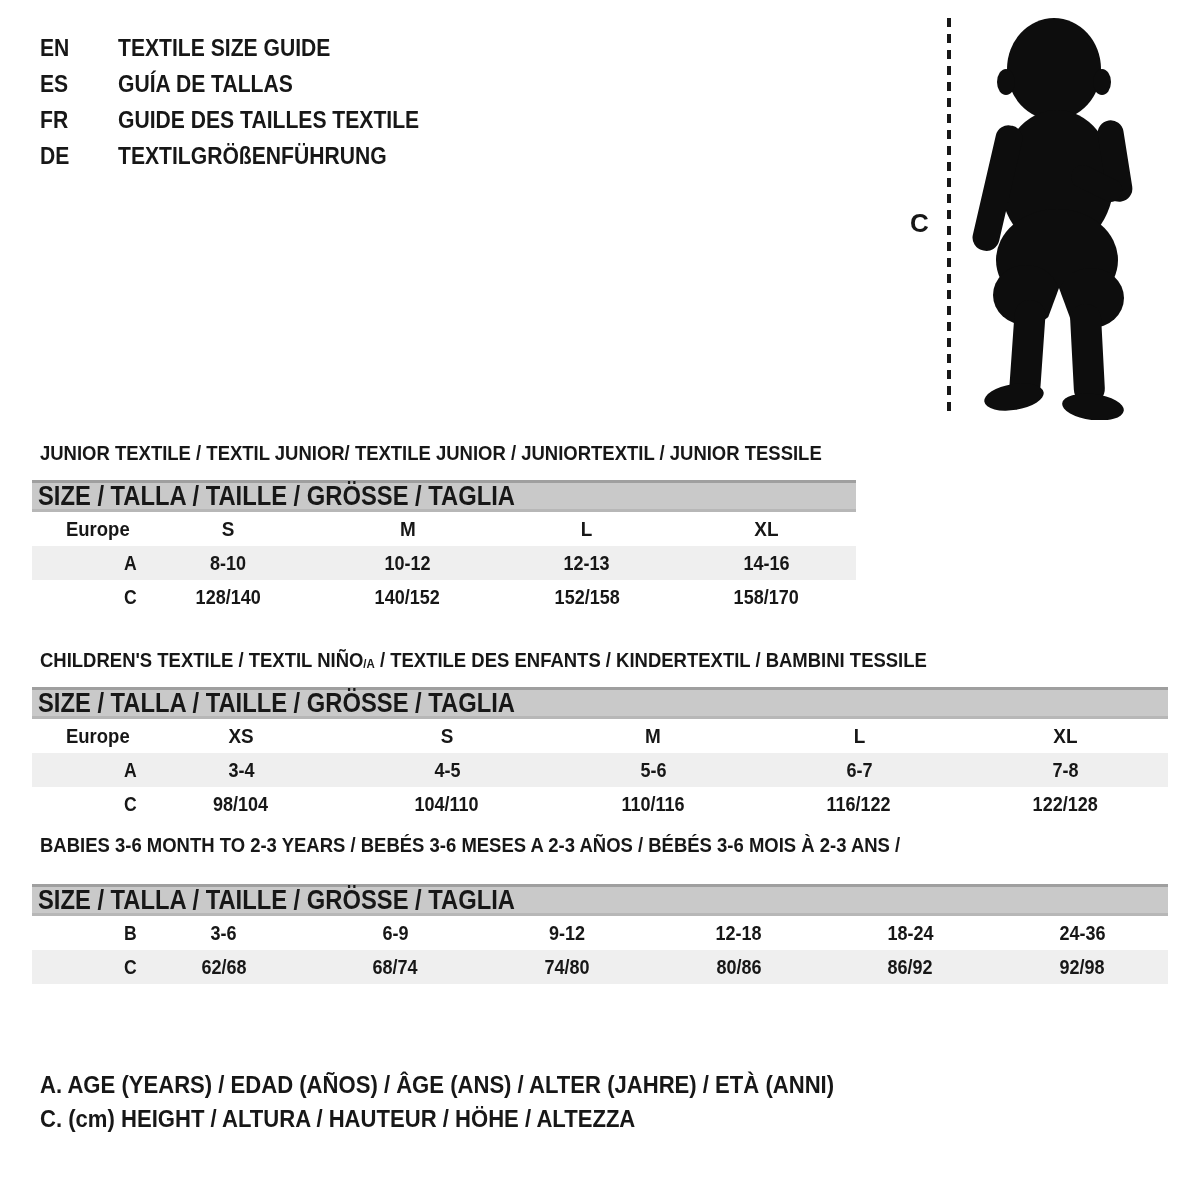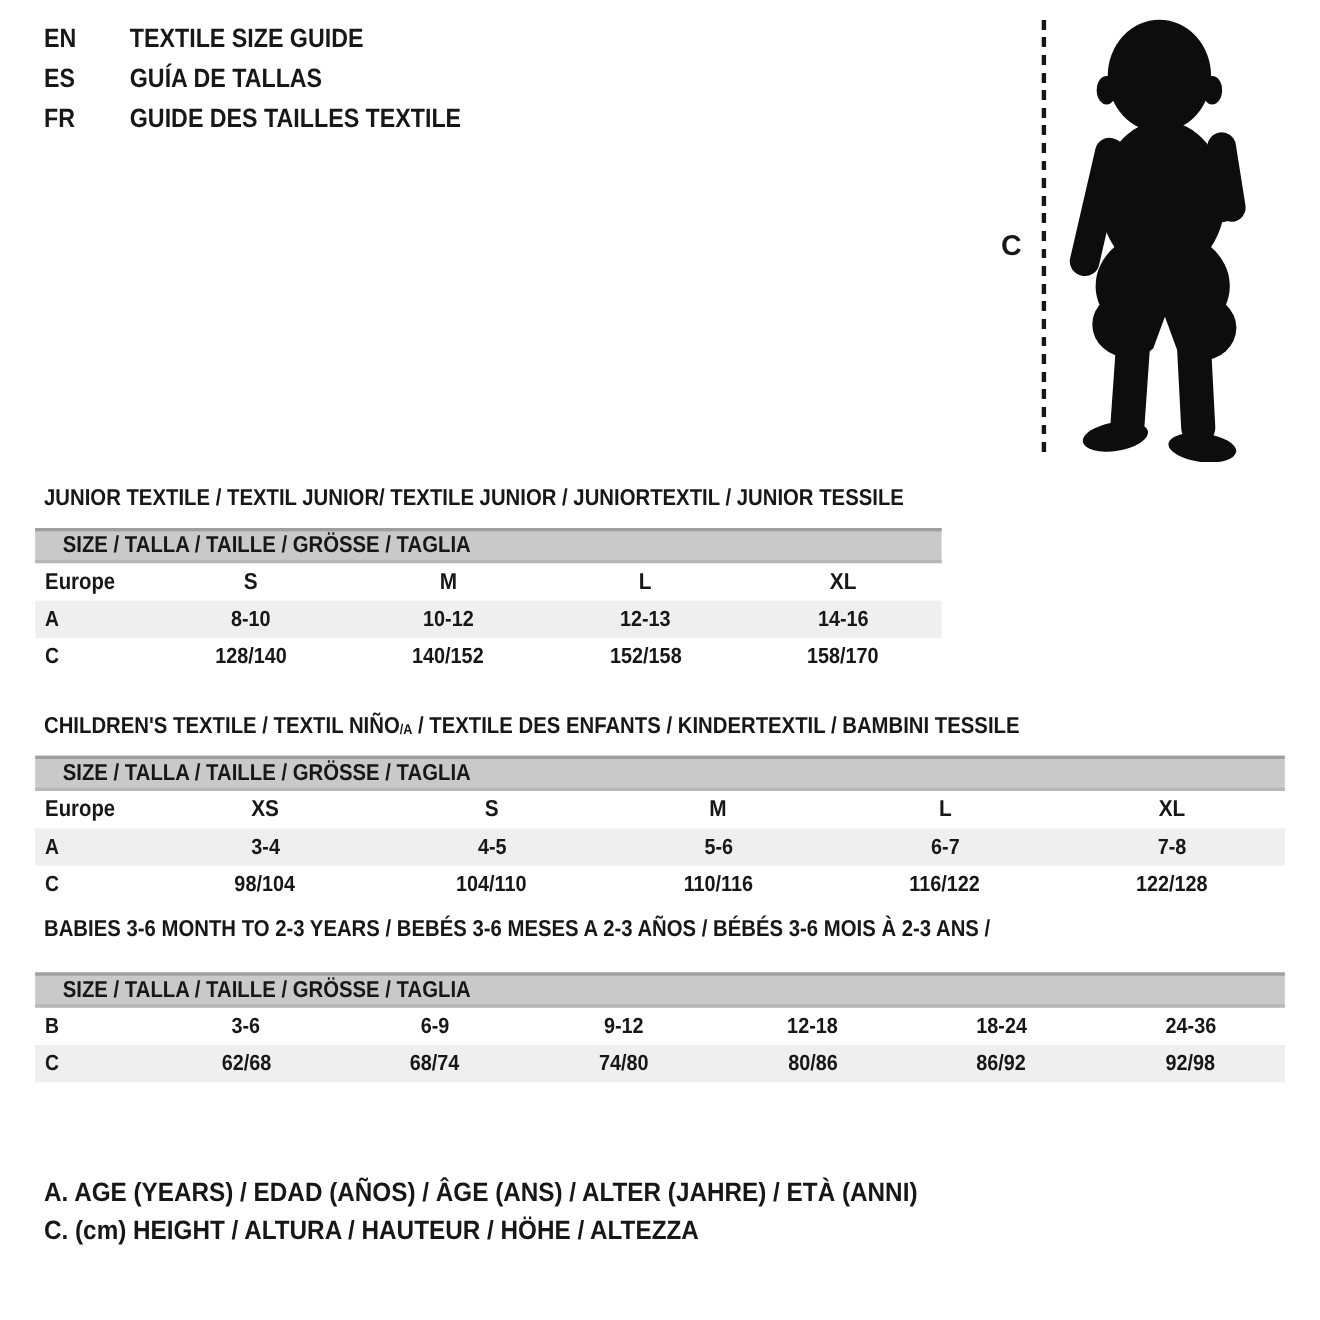--- a/index.html
+++ b/index.html
@@ -11,21 +11,21 @@
     color:var(--text,#171717);
   }
   .canvas{position:relative;width:1200px;height:1200px;overflow:hidden;background:var(--bg,#fff)}
 
   
   .cond{display:inline-block;transform:scaleX(0.88);transform-origin:0 50%;white-space:nowrap}
   .cond-c{display:inline-block;transform:scaleX(0.9);transform-origin:50% 50%;white-space:nowrap}
   .sub{font-size:13px;vertical-align:-1px}
 
   
-  .lang-block{position:absolute;left:40px;top:18px}
+  .lang-block{position:absolute;left:40px;top:30px}
   .lang-row{display:grid;grid-template-columns:78px auto;height:36px;line-height:36px;font-size:24px}
 
   
   .figure-area{position:absolute;left:900px;top:0;width:300px;height:432px}
   .c-label{position:absolute;left:10px;top:208px;font-size:26px}
   .dash-line{position:absolute;left:47px;top:18px;width:4px;height:398px;
     background:repeating-linear-gradient(to bottom,var(--text,#171717) 0 9px,transparent 9px 16px)}
   .toddler{position:absolute;left:62px;top:12px;width:185px;height:408px}
   .toddler .part{fill:var(--sil,#0d0d0d)}
   .toddler .notch{fill:var(--bg,#fff)}
@@ -33,28 +33,28 @@
   
   .section{position:absolute;left:32px}
   .sec-junior{top:436px;width:824px}
   .sec-children{top:643px;width:1136px}
   .sec-babies{top:828px;width:1136px}
   .sec-title{margin-left:8px}
   .title-line{height:34px;line-height:34px;font-size:21px;white-space:nowrap}
   .sec-junior .sec-title,.sec-children .sec-title{margin-bottom:10px}
   .sec-babies .sec-title{margin-bottom:22px}
 
-  .band{height:26px;line-height:26px;font-size:21px;padding-left:25px;
+  .band{height:26px;line-height:26px;font-size:27px;padding-left:6px;
     background:var(--band-bg,#c9c9c9);
     border-top:3px solid var(--band-bt,#9f9f9f);
     border-bottom:3px solid var(--band-bb,#b7b7b7)}
   .t-row{display:grid;height:34px;align-items:center;font-size:20px}
   .t-row.header-row{font-size:21px}
   .t-row.shaded{background:var(--stripe,#efefef)}
-  .cell.left{padding-left:9px;text-align:left}
+  .cell.left{padding-left:9px;text-align:right}
   .cell.center{text-align:center}
 
   
   .legend{position:absolute;left:40px;top:1068px}
   .legend-line{height:34px;line-height:34px;font-size:24px}
   .legend-line .cond{transform:scaleX(0.92)}
 </style>
 </head>
 <body>
 
@@ -65,20 +65,24 @@
         <span class="cond">EN</span>
         <span class="cond">TEXTILE SIZE GUIDE</span>
       </div>
       <div class="lang-row">
         <span class="cond">ES</span>
         <span class="cond">GUÍA DE TALLAS</span>
       </div>
       <div class="lang-row">
         <span class="cond">FR</span>
         <span class="cond">GUIDE DES TAILLES TEXTILE</span>
+      </div>
+      <div class="lang-row">
+        <span class="cond">DE</span>
+        <span class="cond">TEXTILGRÖßENFÜHRUNG</span>
       </div>
     </div>
 
   <div class="figure-area">
     <span class="c-label">C</span>
     <div class="dash-line"></div>
     <svg class="toddler" viewBox="0 0 185 408" aria-hidden="true">
       <ellipse class="part" cx="92" cy="57" rx="47" ry="51"></ellipse>
       <ellipse class="part" cx="44" cy="70" rx="9" ry="13"></ellipse>
       <ellipse class="part" cx="140" cy="70" rx="9" ry="13"></ellipse>

